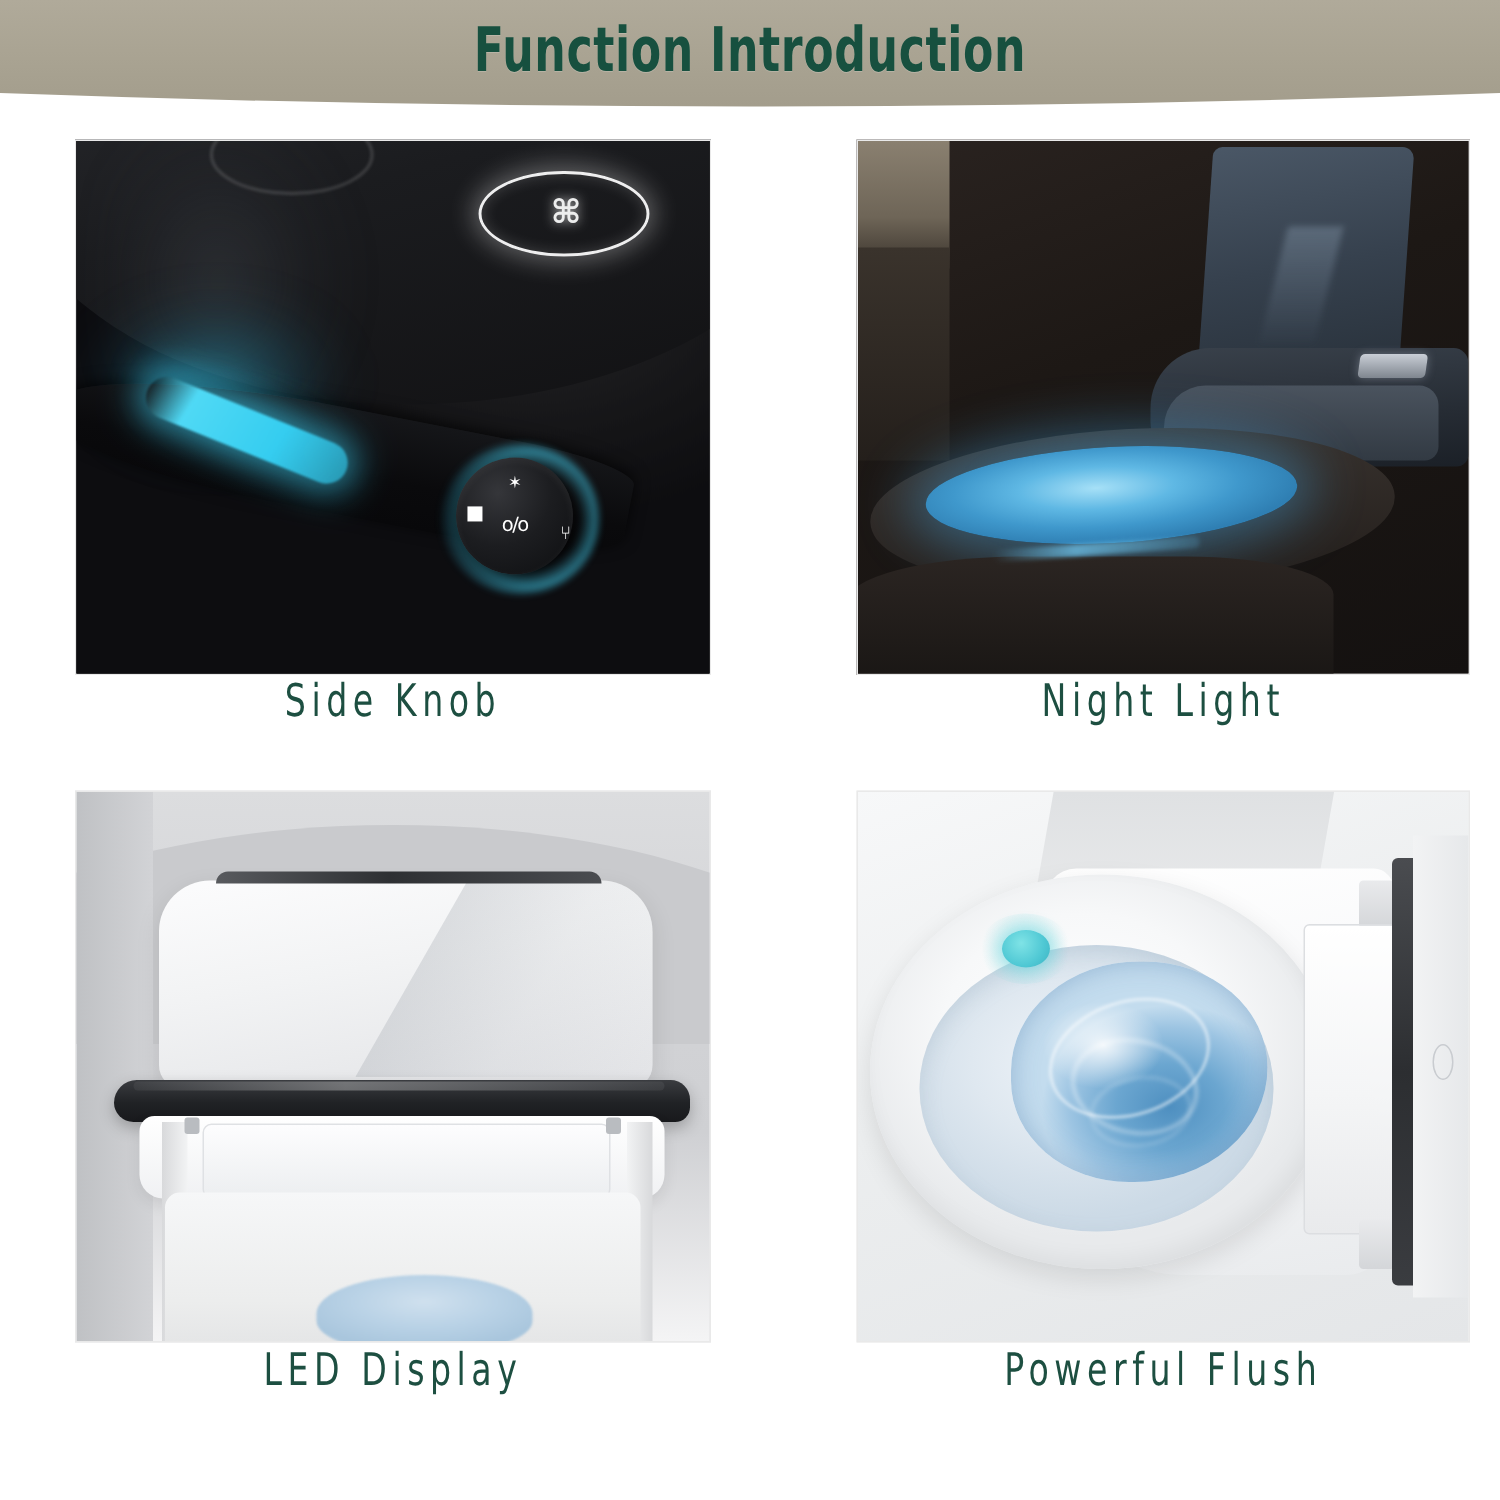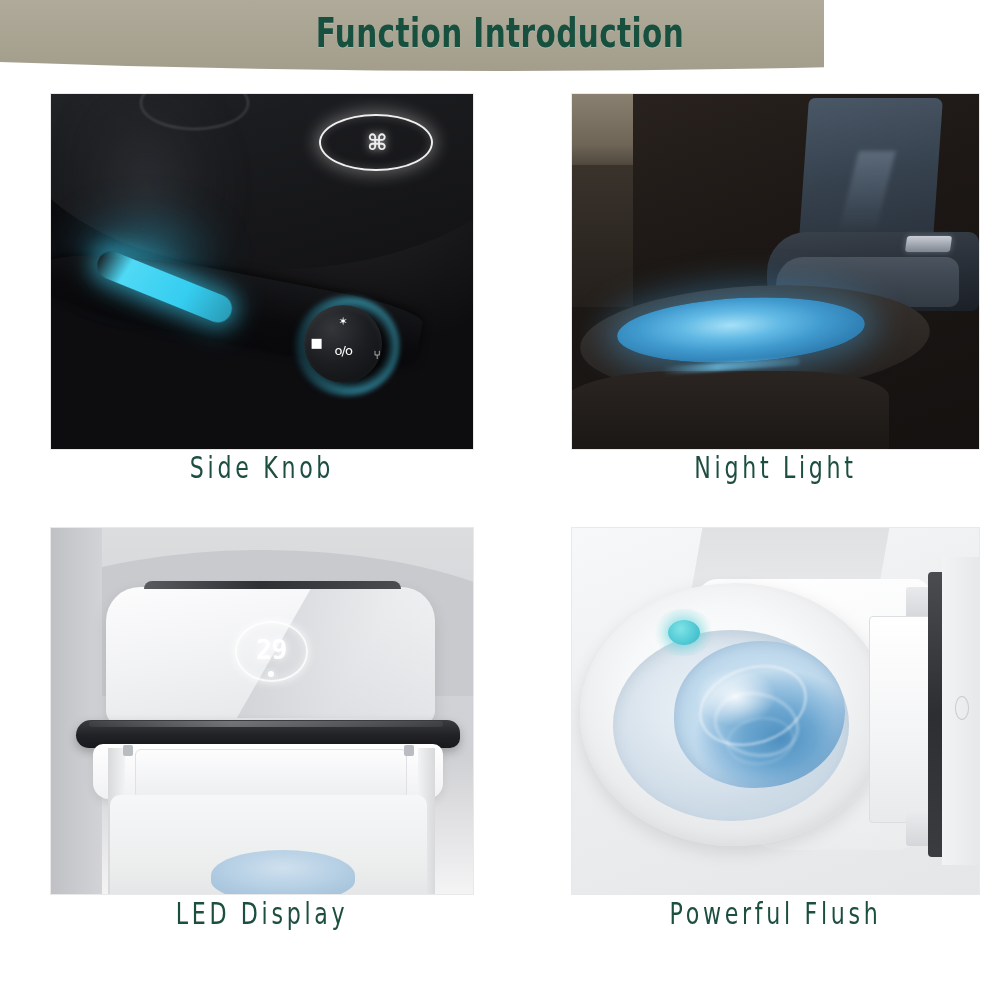--- a/index.html
+++ b/index.html
@@ -7,21 +7,21 @@
   body{
     width:1000px;height:1000px;
     background:#ffffff;
     font-family:"Liberation Sans", sans-serif;
     overflow:hidden;
     position:relative;
   }
 
   
   .banner{
-    position:absolute;left:0;top:0;width:824px;height:74px;
+    position:absolute;left:0;top:0;width:1000px;height:74px;
     overflow:hidden;
     text-decoration:underline;
   }
   .banner-shape{
     position:absolute;left:0;top:0;width:1000px;height:74px;
   }
   .banner-title{
     position:absolute;left:0;top:0;width:1000px;height:66px;
     display:flex;align-items:center;justify-content:center;
     font-family:"DejaVu Sans Condensed","Liberation Sans Narrow","Liberation Sans",sans-serif;
@@ -497,24 +497,20 @@
 
   <div class="cell cell-3">
     <div class="photo p3">
       <div class="p3-bg"></div>
       <div class="p3-floorcurve"></div>
       <div class="p3-bg-left"></div>
       <div class="p3-lid"></div>
       <div class="p3-lid-shadow"></div>
       <div class="p3-lid-darkedge"></div>
 
-      <div class="p3-led">
-        <div class="p3-led-num">29</div>
-        <div class="p3-led-dot"></div>
-      </div>
 
       <div class="p3-seatband"></div>
       <div class="p3-seatband-hl"></div>
       <div class="p3-seat"></div>
       <div class="p3-seat-inner"></div>
       <div class="p3-leftrail"></div>
       <div class="p3-rightrail"></div>
       <div class="p3-hinge-l"></div>
       <div class="p3-hinge-r"></div>
       <div class="p3-body"></div>

